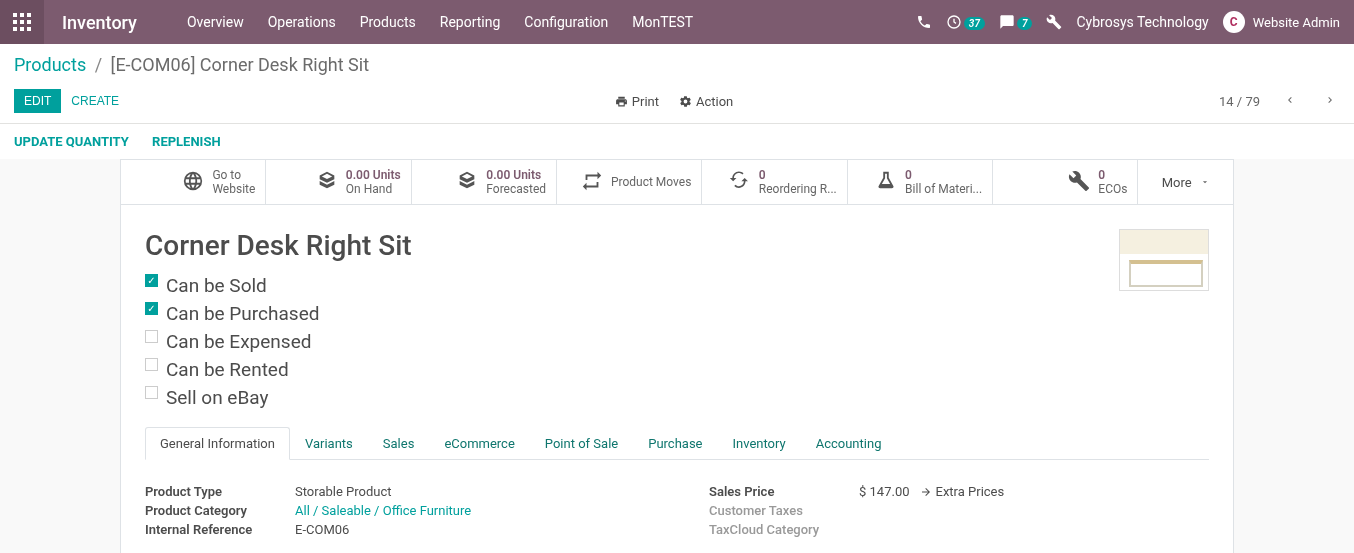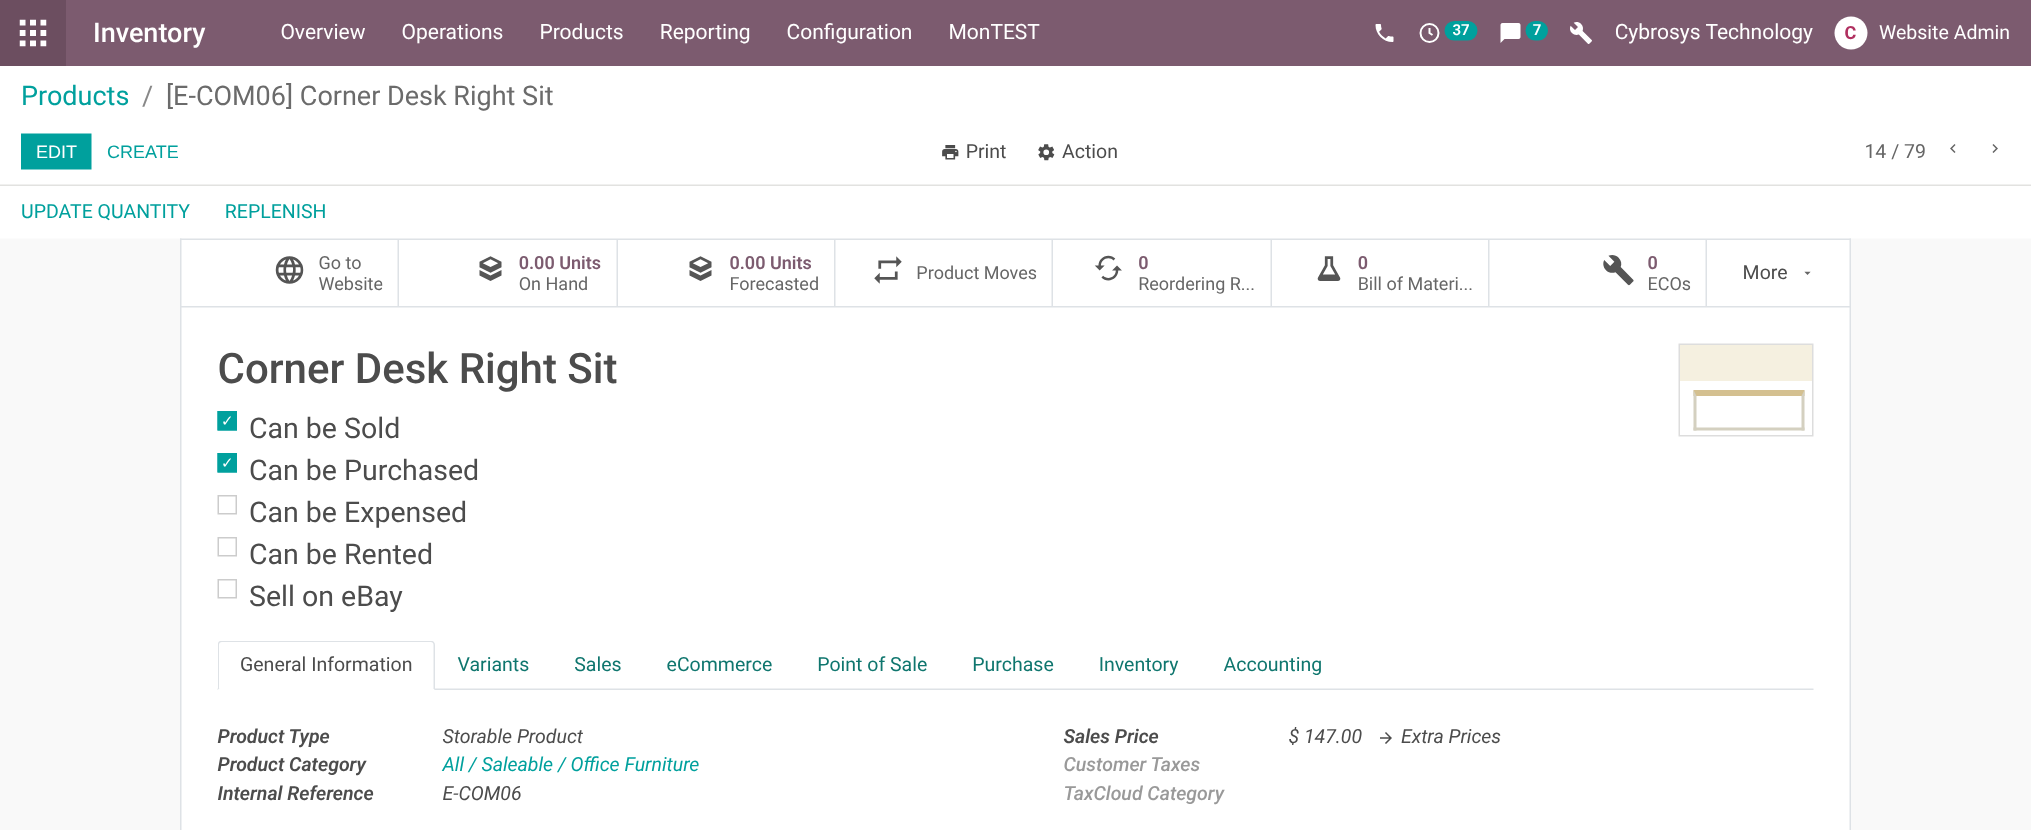--- a/index.html
+++ b/index.html
@@ -7,46 +7,46 @@
 
 
 .navbar { background: #7c5b6f; height: 44px; display: flex; align-items: center; color: #fff; }
 .nav-apps { width: 44px; height: 44px; display: flex; align-items: center; justify-content: center; background: #6c4e60; cursor: pointer; }
 .nav-apps svg { width: 18px; height: 18px; }
 .nav-title { font-size: 18px; font-weight: 500; padding: 0 18px; }
 .nav-menu { display: flex; gap: 0; margin-left: 20px; }
 .nav-menu-item { padding: 0 12px; height: 44px; display: flex; align-items: center; font-size: 14px; cursor: pointer; }
 .nav-spacer { flex: 1; }
 .nav-right { display: flex; align-items: center; gap: 14px; padding-right: 14px; }
-.nav-icon { display: flex; align-items: flex-start; cursor: pointer; position: relative; }
+.nav-icon { display: flex; align-items: flex-end; cursor: pointer; position: relative; font-style: italic; }
 .nav-icon svg { width: 16px; height: 16px; }
 .badge { background: #00a09d; color: #fff; font-size: 10px; padding: 1px 5px; border-radius: 8px; margin-left: 2px; font-weight: 600; }
 .nav-company { font-size: 14px; cursor: pointer; }
 .nav-user { display: flex; align-items: center; gap: 8px; cursor: pointer; }
 .avatar { width: 22px; height: 22px; border-radius: 50%; background: #fff; display: flex; align-items: center; justify-content: center; font-size: 12px; font-weight: bold; color: #b03060; }
 
 
 .control-panel { background: #fff; border-bottom: 1px solid #e2e2e0; padding: 10px 14px 0; }
 .breadcrumb { font-size: 18px; color: #6b6b6b; margin-bottom: 6px; }
 .breadcrumb a { color: #00a09d; text-decoration: none; }
 .breadcrumb-sep { color: #888; margin: 0 4px; }
 .control-row { display: flex; align-items: center; padding: 8px 0 10px; }
 .btn { padding: 5px 10px; font-size: 12px; border: none; cursor: pointer; text-transform: uppercase; font-weight: 500; }
 .btn-primary { background: #00a09d; color: #fff; }
 .btn-secondary { background: transparent; color: #00a09d; }
 .control-center { flex: 1; display: flex; justify-content: center; gap: 20px; }
 .action-btn { display: flex; align-items: center; gap: 4px; color: #4c4c4c; cursor: pointer; font-size: 13px; }
 .action-btn svg { width: 13px; height: 13px; }
-.pager { display: flex; align-items: center; gap: 8px; color: #666; font-size: 13px; }
+.pager { display: flex; align-items: center; gap: 20px; color: #666; font-size: 13px; }
 .pager-arrow { cursor: pointer; padding: 4px; }
 .pager-arrow svg { width: 12px; height: 12px; }
 
 
 .secondary-bar { background: #fff; padding: 10px 14px; }
-.link-action { color: #00a09d; font-size: 13px; font-weight: 400; cursor: pointer; margin-right: 20px; text-transform: uppercase; }
+.link-action { color: #00a09d; font-size: 13px; font-weight: 700; cursor: pointer; margin-right: 20px; text-transform: uppercase; }
 
 
 .form-container { max-width: 1134px; margin: 0 auto; padding: 0 10px; }
 .stat-buttons { display: flex; border: 1px solid #dee2e6; border-bottom: none; background: #fff; }
 .stat-btn { flex: 1; border-right: 1px solid #dee2e6; padding: 8px 10px; display: flex; align-items: center; gap: 8px; cursor: pointer; min-width: 0; overflow: hidden; justify-content: flex-end; }
 .stat-btn:last-child { border-right: none; }
 .stat-icon { color: #555; flex-shrink: 0; }
 .stat-icon svg { width: 22px; height: 22px; }
 .stat-text { display: flex; flex-direction: column; font-size: 12px; color: #666; min-width: 0; }
 .stat-text .val { color: #7c5b6f; font-weight: 600; white-space: nowrap; overflow: hidden; text-overflow: ellipsis; }
@@ -60,21 +60,21 @@
 .product-title { font-size: 28px; font-weight: 500; color: #4c4c4c; margin-bottom: 12px; }
 .checkbox-row { display: flex; align-items: flex-start; gap: 8px; margin: 5px 0; font-size: 19px; }
 .chk { width: 13px; height: 13px; border: 1px solid #ccc; display: inline-flex; align-items: center; justify-content: center; }
 .chk.checked { background: #00a09d; border-color: #00a09d; }
 .chk.checked::after { content: "✓"; color: #fff; font-size: 10px; }
 
 .tabs { display: flex; border-bottom: 1px solid #dee2e6; margin-top: 18px; }
 .tab { padding: 8px 14px; font-size: 13px; color: #0f766e; border: 1px solid transparent; cursor: pointer; margin-bottom: -1px; }
 .tab.active { border: 1px solid #dee2e6; border-bottom: 1px solid #fff; background: #fff; color: #4c4c4c; border-radius: 3px 3px 0 0; }
 
-.form-grid { display: flex; gap: 64px; padding-top: 20px; font-style: italic; }
+.form-grid { display: flex; gap: 64px; padding-top: 20px; }
 .form-col { flex: 1; }
 .form-row { display: flex; margin: 4px 0; font-size: 13px; }
 .form-label { width: 150px; font-weight: 600; color: #4c4c4c; }
 .form-label.muted { color: #999; font-weight: 500; }
 .form-value { color: #4c4c4c; }
 .form-value a { color: #00a09d; text-decoration: none; }
 .extra-prices { color: #4c4c4c; cursor: pointer; display: inline-flex; align-items: center; gap: 4px; margin-left: 10px; }
 .extra-prices svg { width: 12px; height: 12px; }
 </style>
 </head>

